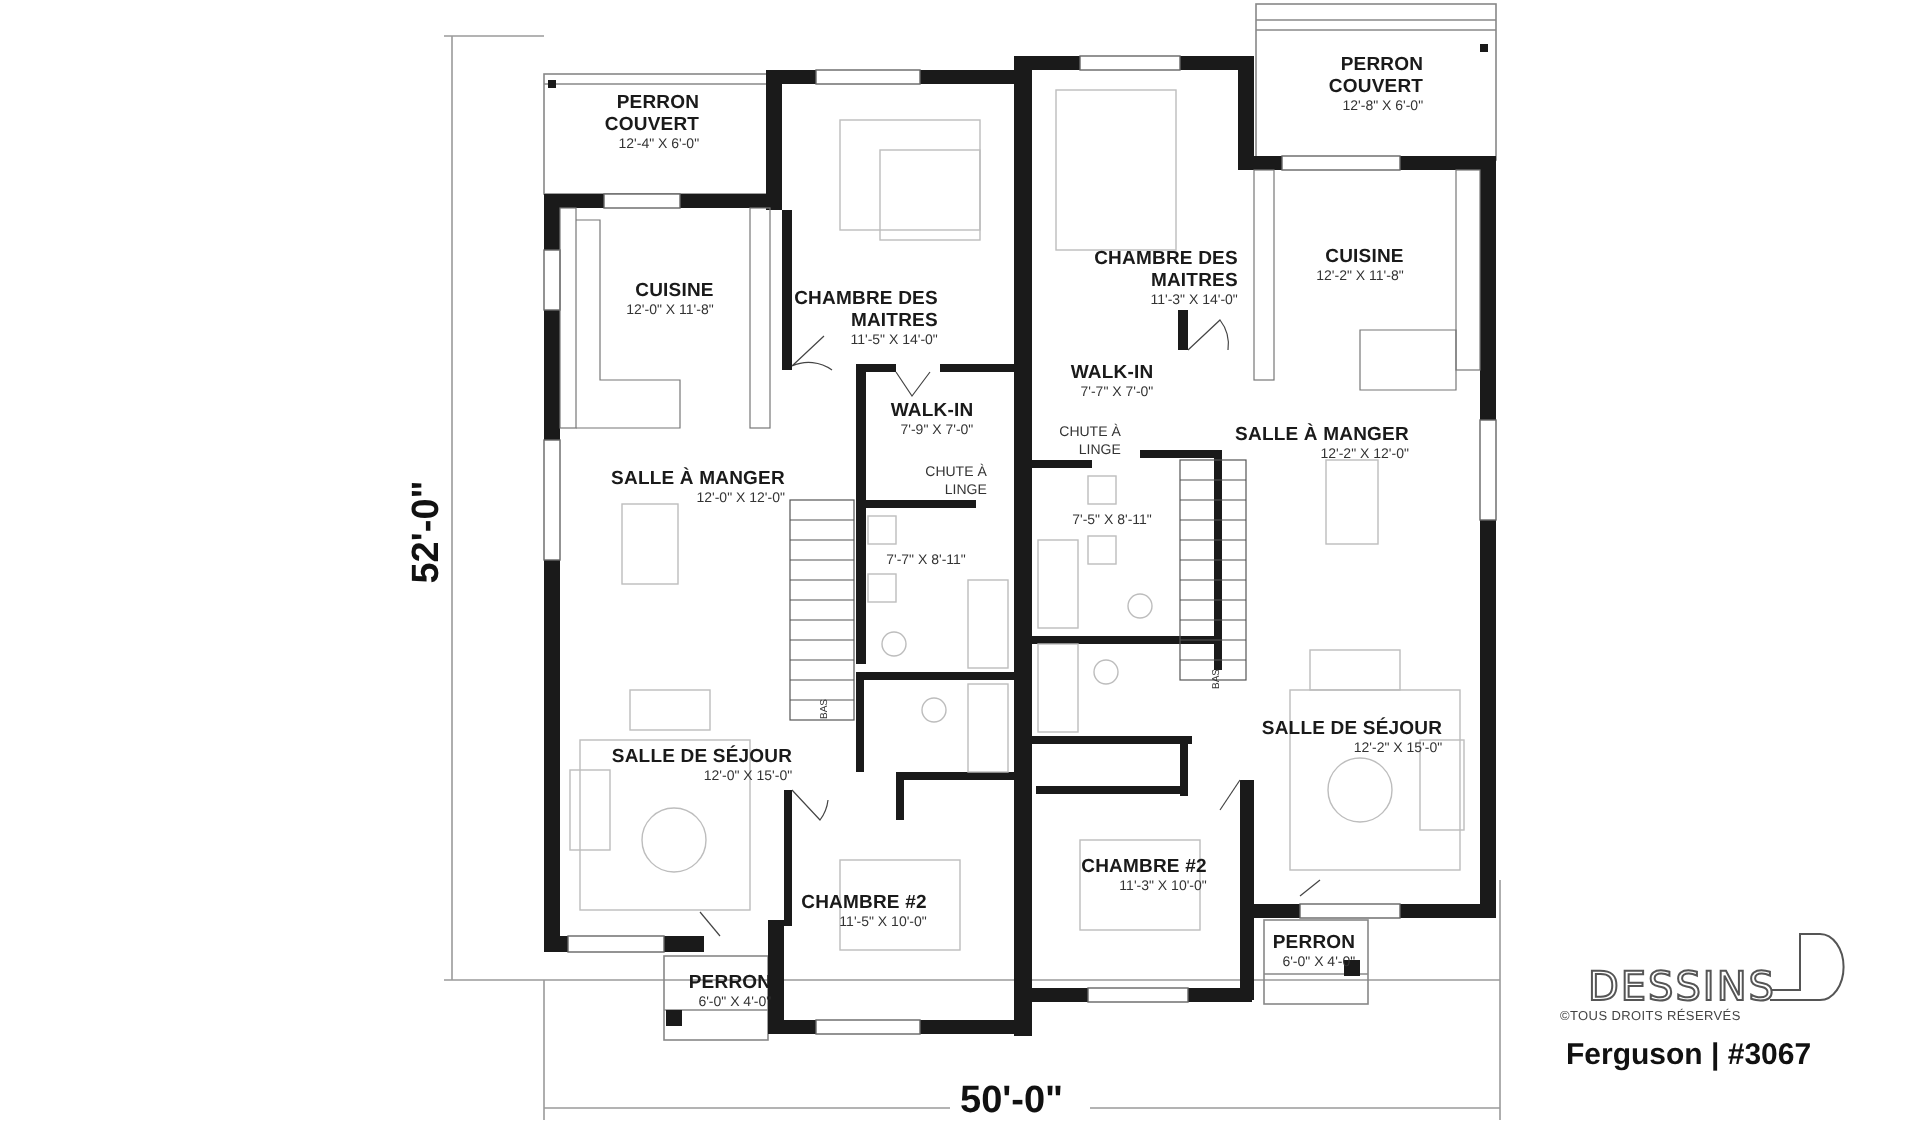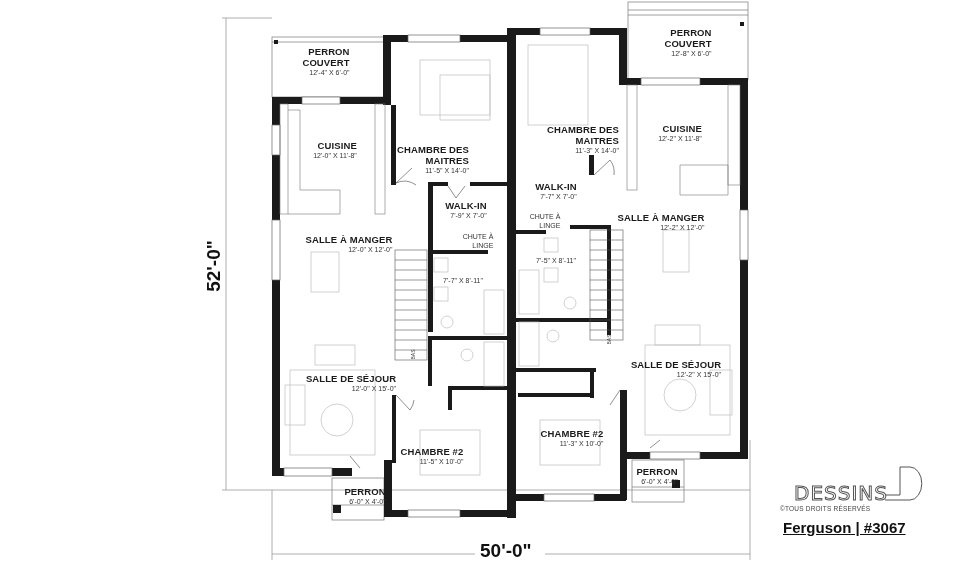--- a/index.html
+++ b/index.html
@@ -7,21 +7,21 @@
   #plan{position:absolute;left:0;top:0;width:960px;height:569px;}
   .lbl{position:absolute;text-align:right;transform:translateX(-50%);white-space:nowrap;}
   .rname{font-weight:bold;font-size:9.5px;line-height:11px;color:#1a1a1a;letter-spacing:0.1px;}
   .rdim{font-size:7px;line-height:9px;color:#333;}
   .dimtxt{position:absolute;font-weight:bold;font-size:19px;color:#111;}
   .dim-v{transform:rotate(-90deg);transform-origin:center;}
   .brand{position:absolute;left:780px;top:460px;width:150px;margin-top:24px;}
   .brand-line{font-size:20px;line-height:19px;color:#fff;letter-spacing:1px;
     -webkit-text-stroke:1px #555;font-family:"DejaVu Sans",sans-serif;font-weight:normal;}
   .brand-rights{font-size:6.5px;color:#444;margin-top:2px;letter-spacing:0.2px;}
-  .plan-id{position:absolute;left:783px;top:519px;font-size:15px;font-weight:bold;color:#111;text-decoration:underline;}
+  .plan-id{position:absolute;left:783px;top:519px;font-size:15px;font-weight:bold;color:#111;}
 </style>
 </head>
 <body>
 
 <svg id="plan" viewBox="0 0 960 569" xmlns="http://www.w3.org/2000/svg">
 
   <g stroke="#9a9a9a" stroke-width="0.8" fill="none">
     <line x1="226" y1="18" x2="226" y2="490"></line>
     <line x1="222" y1="18" x2="272" y2="18"></line>
     <line x1="222" y1="490" x2="272" y2="490"></line>

